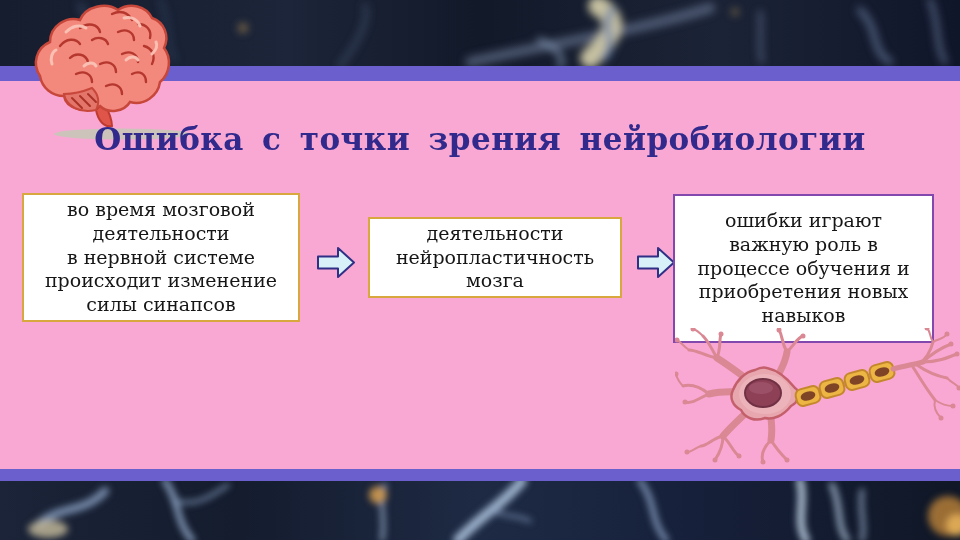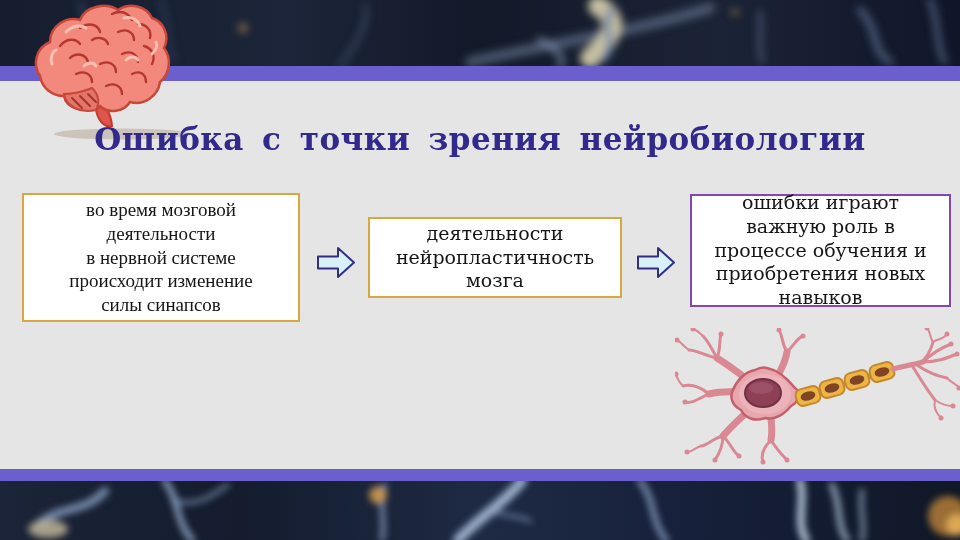--- a/index.html
+++ b/index.html
@@ -1,17 +1,17 @@
 <!DOCTYPE html>
 <html><head>
 <meta charset="utf-8">
 <style>
   html,body{margin:0;padding:0;background:#555;}
   .slide{
-    position:relative;width:960px;height:540px;overflow:hidden;background:#e5e5e5;
+    position:relative;width:960px;height:540px;overflow:hidden;background:#f9a8d4;
     font-family:"DejaVu Serif","Liberation Serif",serif;
   }
   
   .band{position:absolute;left:0;width:960px;}
   .band svg{display:block;width:100%;height:100%;}
   .band.top{top:0;height:66px;}
   .band.bottom{top:481px;height:59px;}
   
   .accent-bar{position:absolute;left:0;width:960px;background:#6B5FCE;}
   .accent-bar.top{top:66px;height:15px;}
@@ -23,23 +23,23 @@
   }
   
   .box{
     position:absolute;background:#ffffff;border:2px solid;box-sizing:border-box;
     display:flex;align-items:center;justify-content:center;text-align:center;
     font-size:19px;line-height:1.26;color:#161616;
   }
   .box .box-text{white-space:pre-line;}
   .box-gold{border-color:#D8A73E;}
   .box-purple{border-color:#8248AE;}
-  #box1{left:22px;top:193px;width:278px;height:129px;font-family:Liberation Serif, serif;}
+  #box1{left:22px;top:193px;width:278px;height:129px;}
   #box2{left:368px;top:217px;width:254px;height:81px;}
-  #box3{left:690px;top:194px;width:261px;height:113px;}
+  #box3{left:673px;top:194px;width:261px;height:149px;}
   
   .arrow{position:absolute;width:38px;height:33px;}
   #arrow1{left:317px;top:246px;}
   #arrow2{left:637px;top:246px;}
   .arrow path{fill:#D8F1F8;stroke:#2F2F86;stroke-width:2;stroke-linejoin:round;}
   
   .brain{position:absolute;left:26px;top:2px;width:170px;height:145px;}
   .neuron{position:absolute;left:675px;top:328px;width:285px;height:140px;}
 </style>
 </head>

